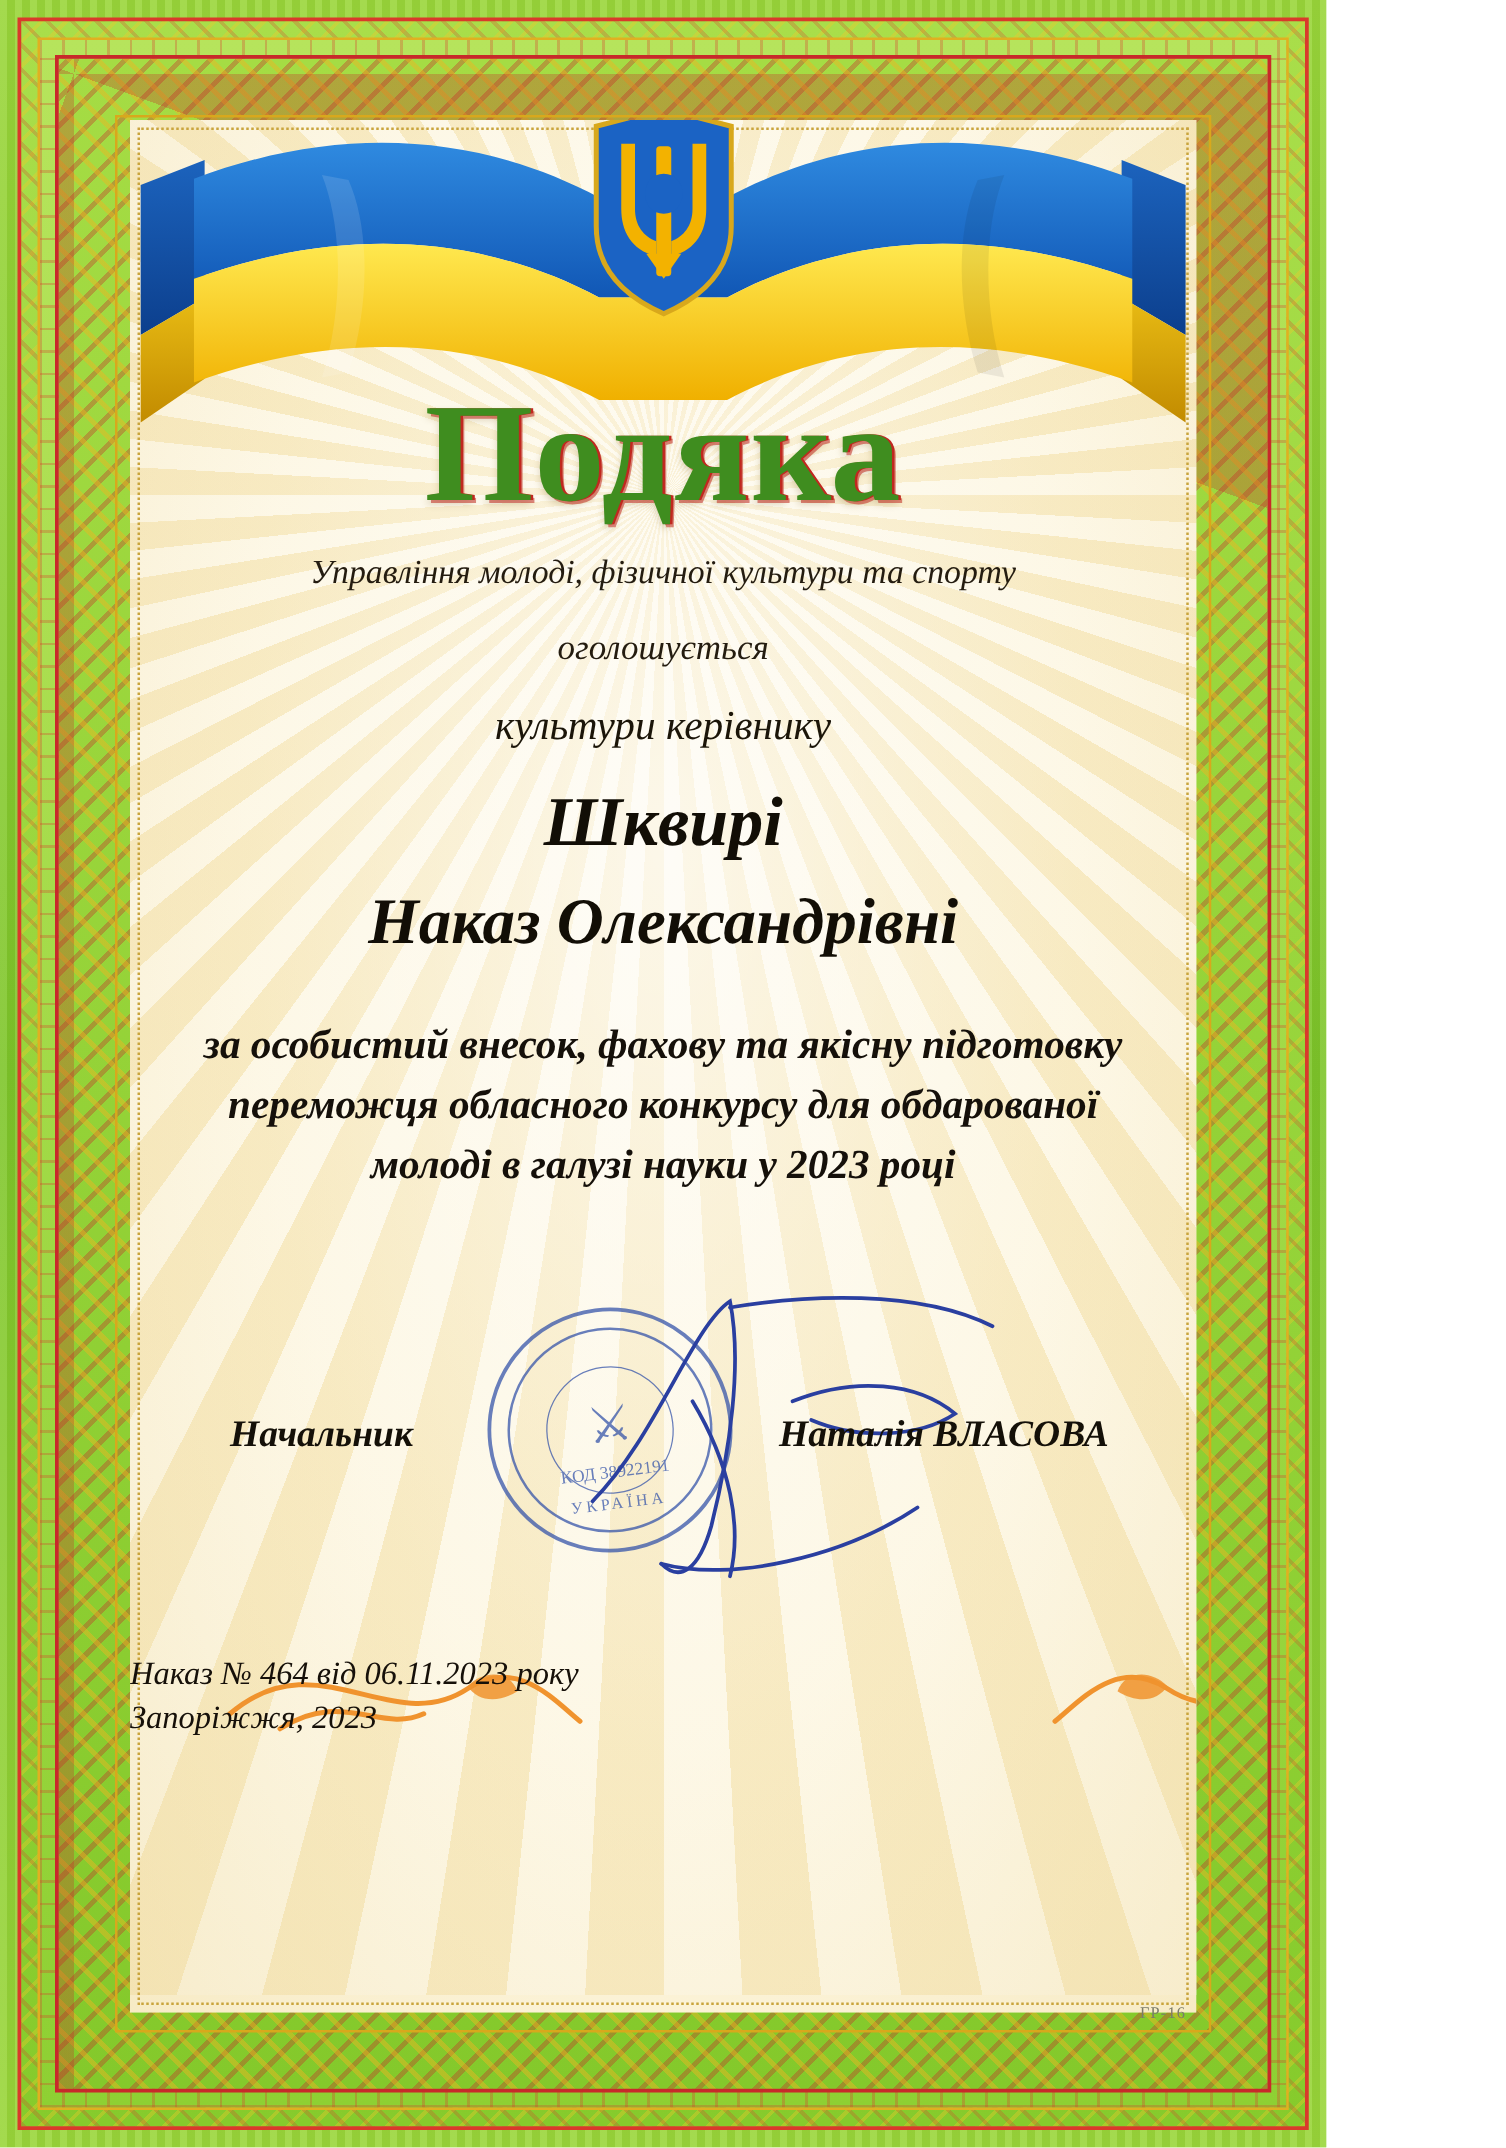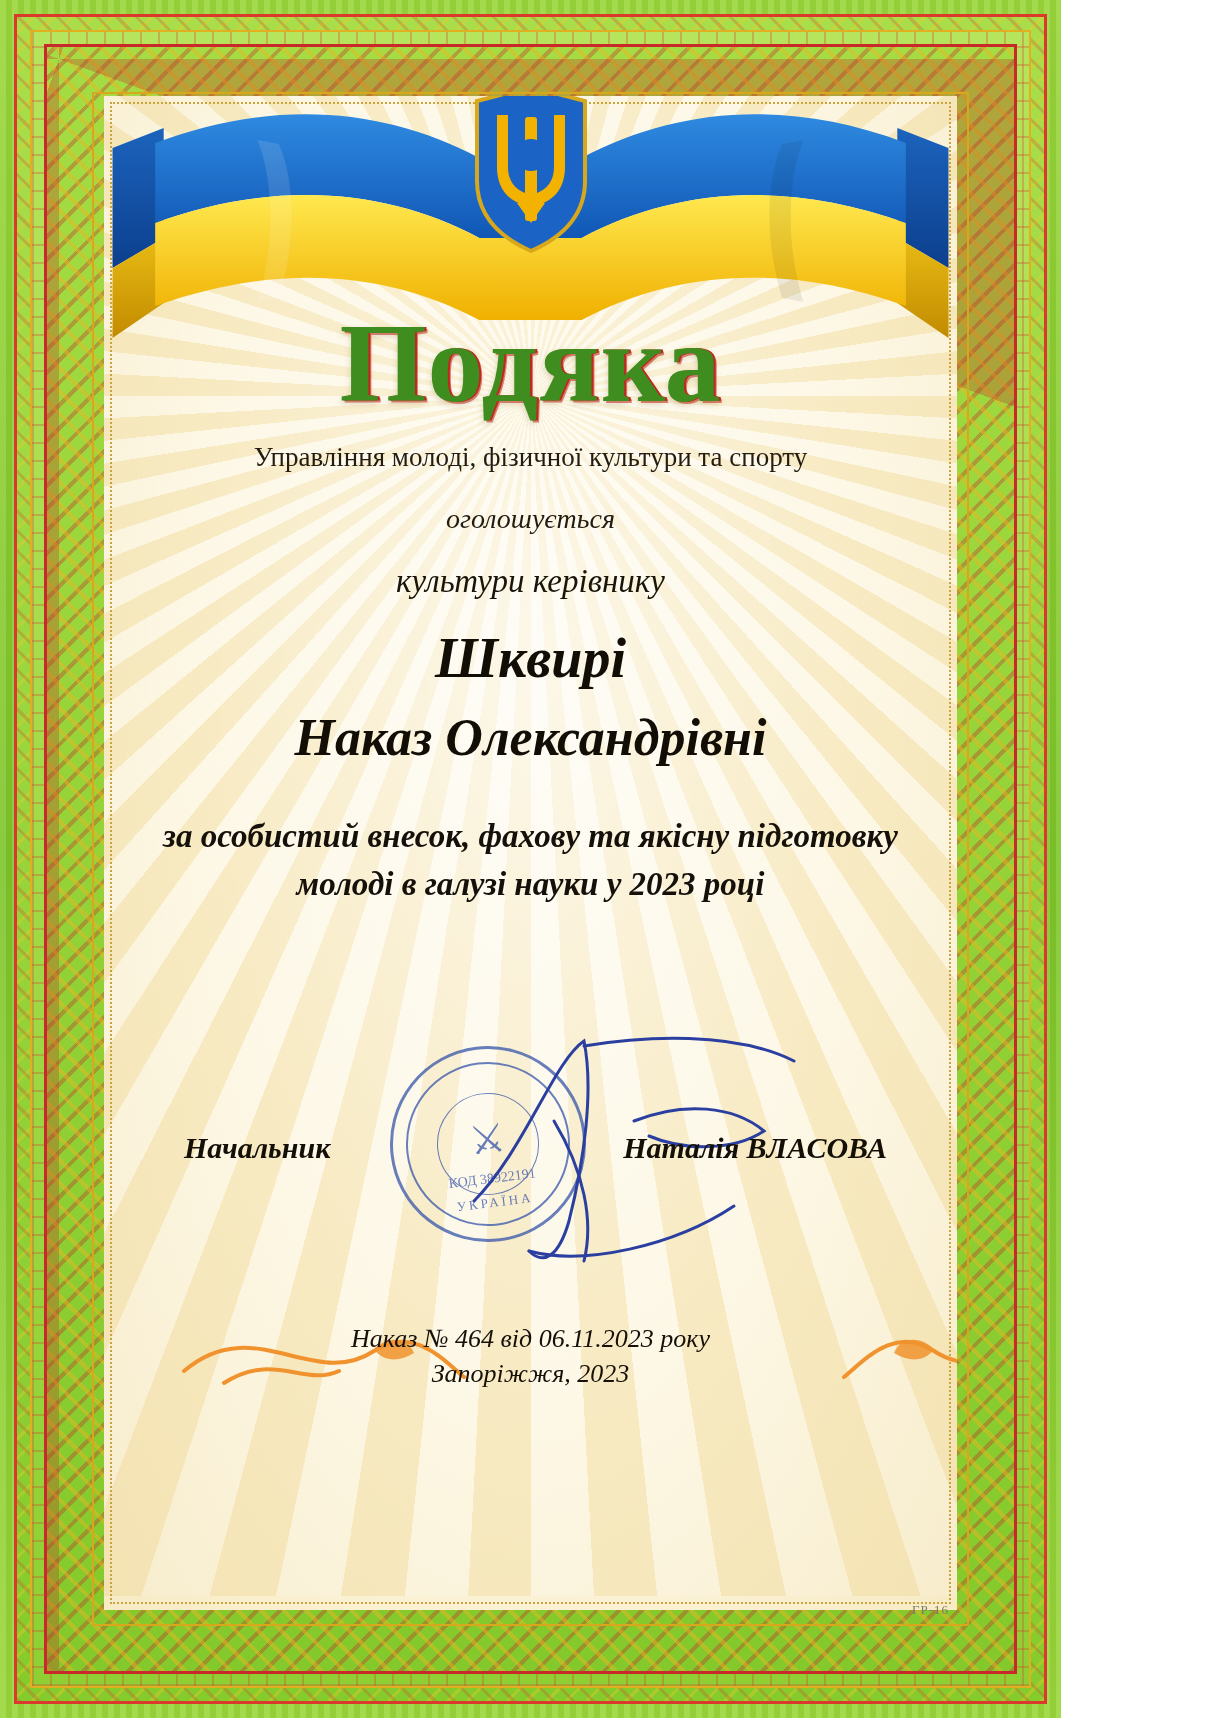--- a/index.html
+++ b/index.html
@@ -121,20 +121,21 @@
     color: #3f8d1f;
     letter-spacing: 1px;
     text-shadow:
       2px 0 0 #c0281f,
       3px 2px 0 rgba(192,40,31,0.55),
       0 3px 6px rgba(120,90,20,0.25);
     margin: 0 0 18px 0;
   }
   .org {
     font-size: 27px;
+    font-style: italic;
     color: #241c10;
     line-height: 1.45;
     margin: 0 auto 26px auto;
     max-width: 760px;
   }
   .announce {
     font-size: 28px;
     font-style: italic;
     color: #241c10;
     margin: 0 0 28px 0;
@@ -254,21 +255,20 @@
     height: 300px;
     pointer-events: none;
   }
 
   
   .footer {
     position: absolute;
     left: 0;
     right: 0;
     top: 1225px;
-    text-align: center;
   }
   .footer div {
     font-size: 26px;
     font-style: italic;
     color: #161009;
     line-height: 1.35;
   }
   .flourish {
     position: absolute;
     left: 60px;
@@ -360,20 +360,21 @@
       </div>
 
       <div class="announce">оголошується</div>
       <div class="role">культури керівнику</div>
 
       <div class="recipient-surname">Шквирі</div>
       <div class="recipient-name">Наказ Олександрівні</div>
 
       <div class="reason">
         <div>за особистий внесок, фахову та якісну підготовку</div>
+        <div>переможця обласного конкурсу для обдарованої</div>
         <div>молоді в галузі науки у 2023 році</div>
       </div>
     </div>
 
     <div class="stamp">
       <div class="stamp-text" style="opacity:0;">УПРАВЛІННЯ МОЛОДІ, ФІЗИЧНОЇ КУЛЬТУРИ ТА СПОРТУ ЗАПОРІЗЬКОЇ ОБЛАСНОЇ ДЕРЖАВНОЇ АДМІНІСТРАЦІЇ</div>
       <div class="stamp-tryzub">⚔</div>
       <div class="stamp-code">КОД 38922191</div>
       <div class="stamp-country">УКРАЇНА</div>
     </div>

